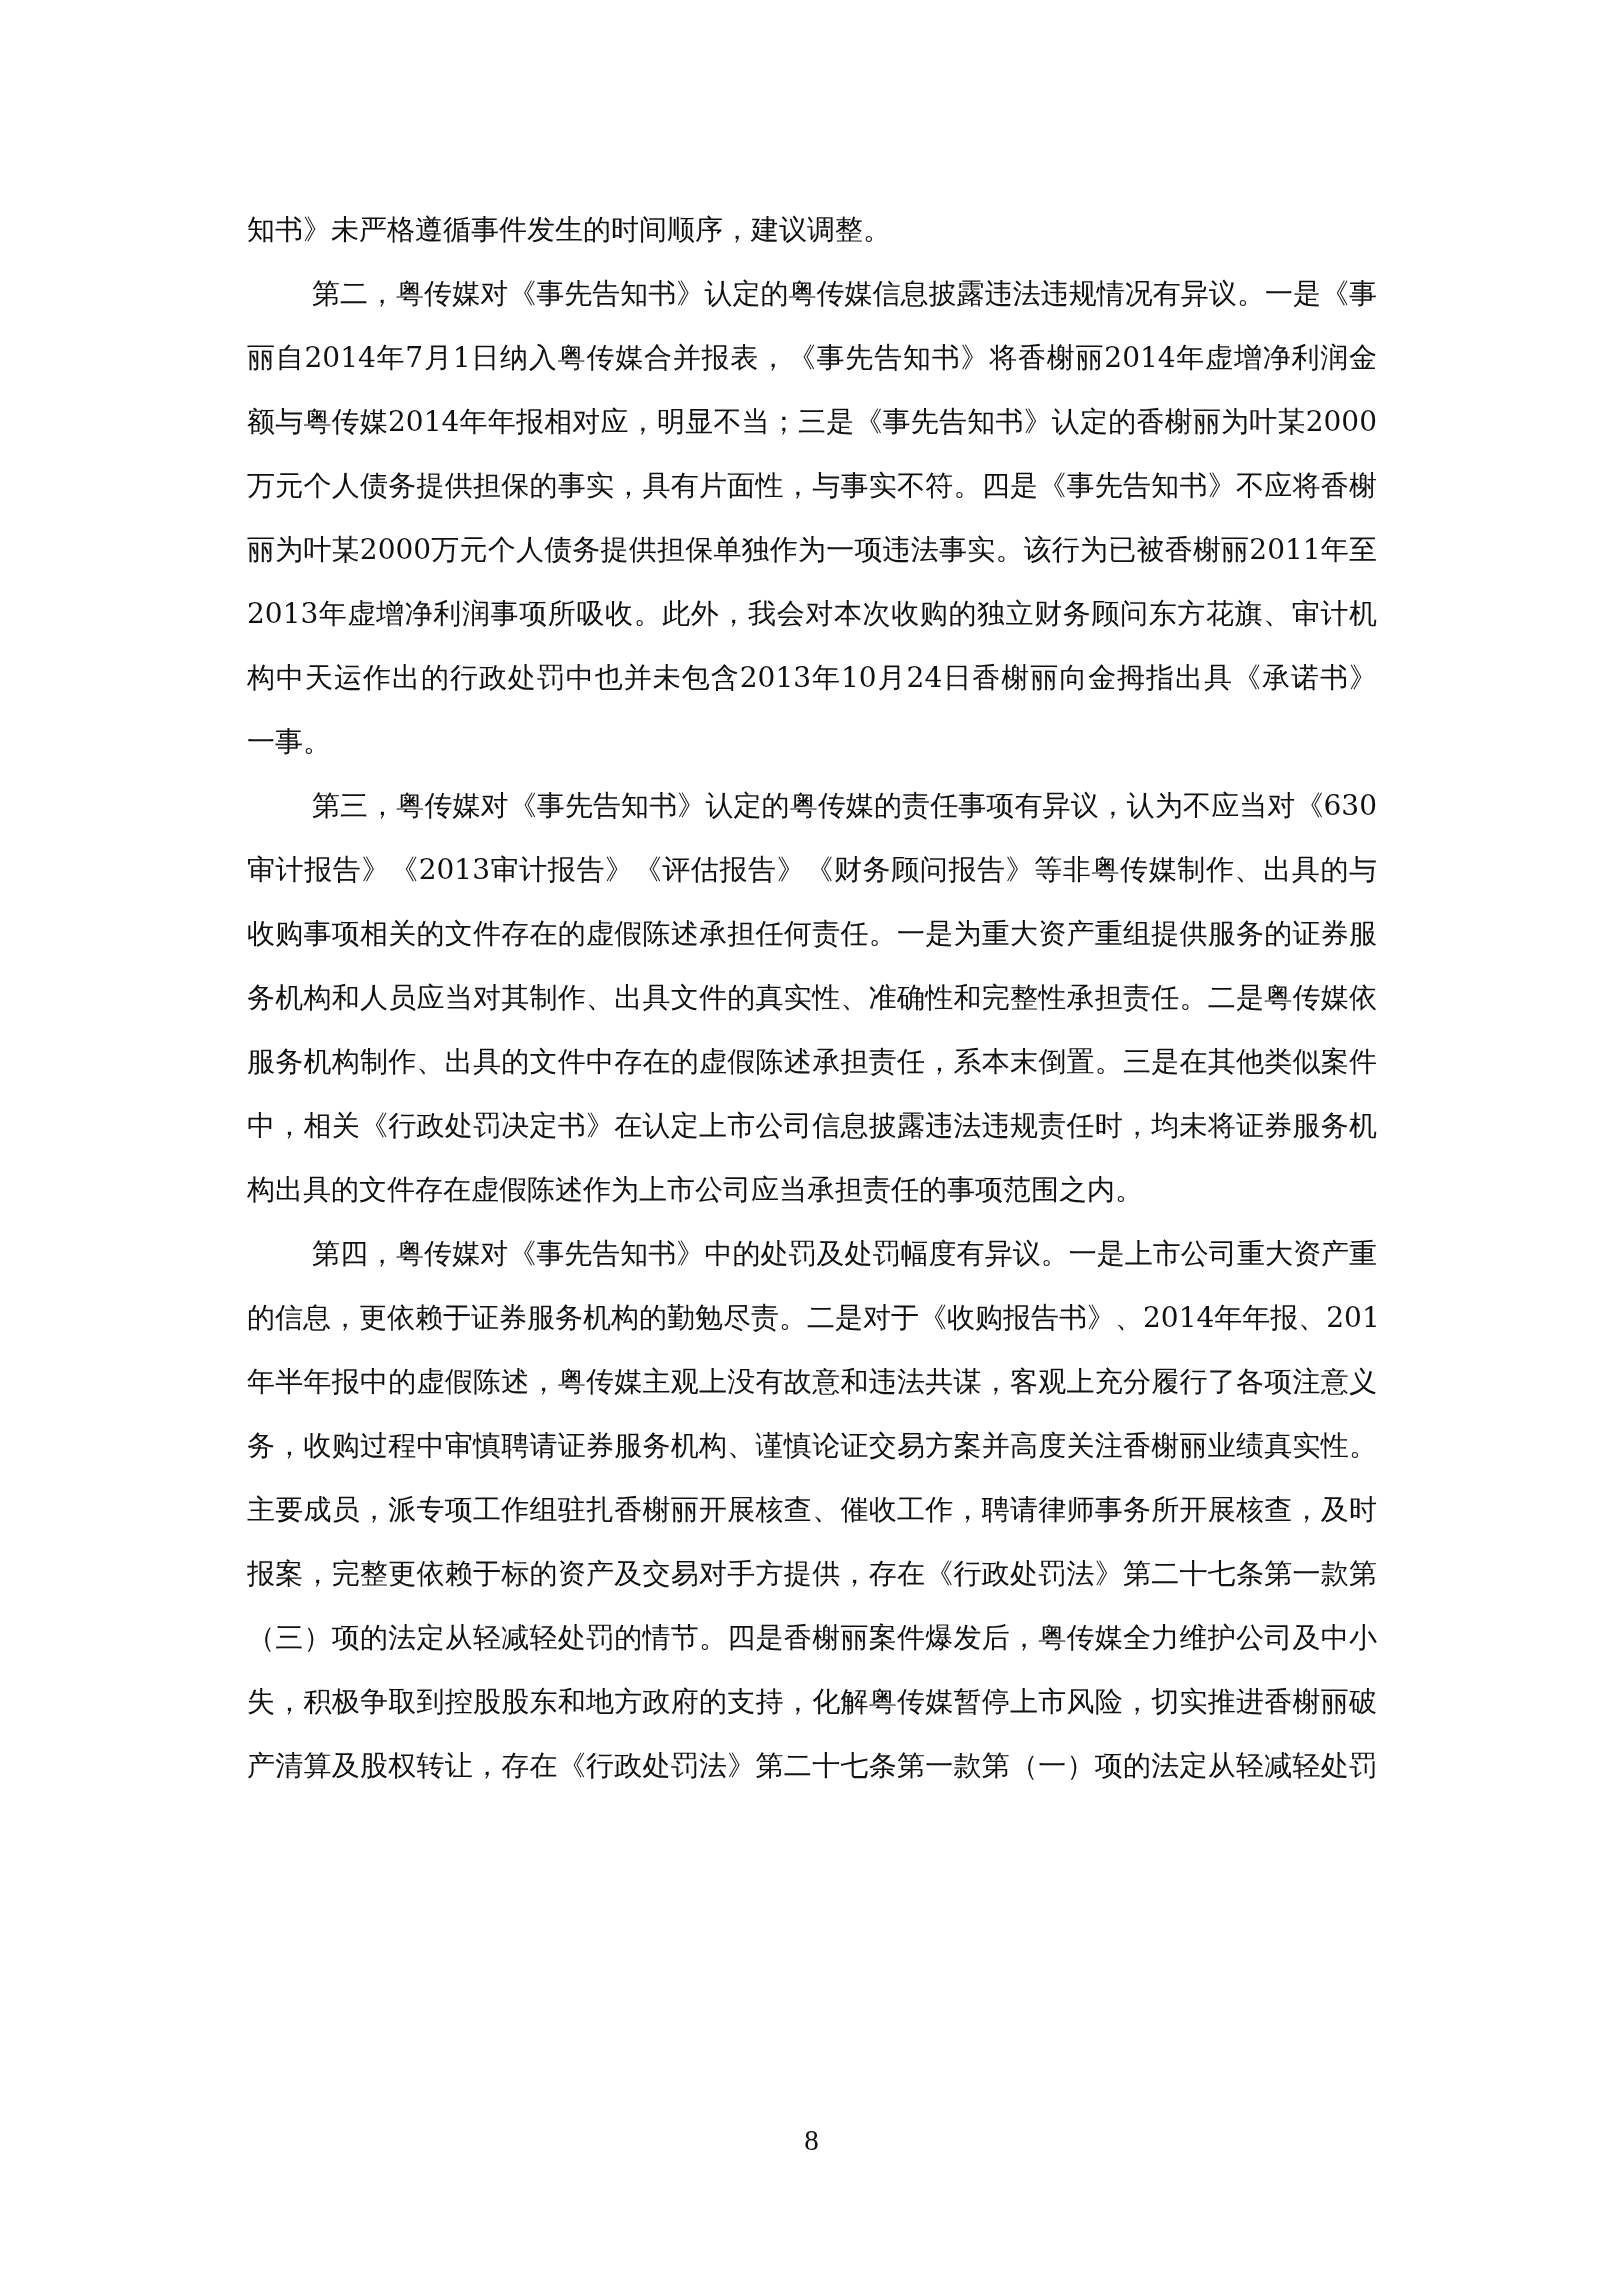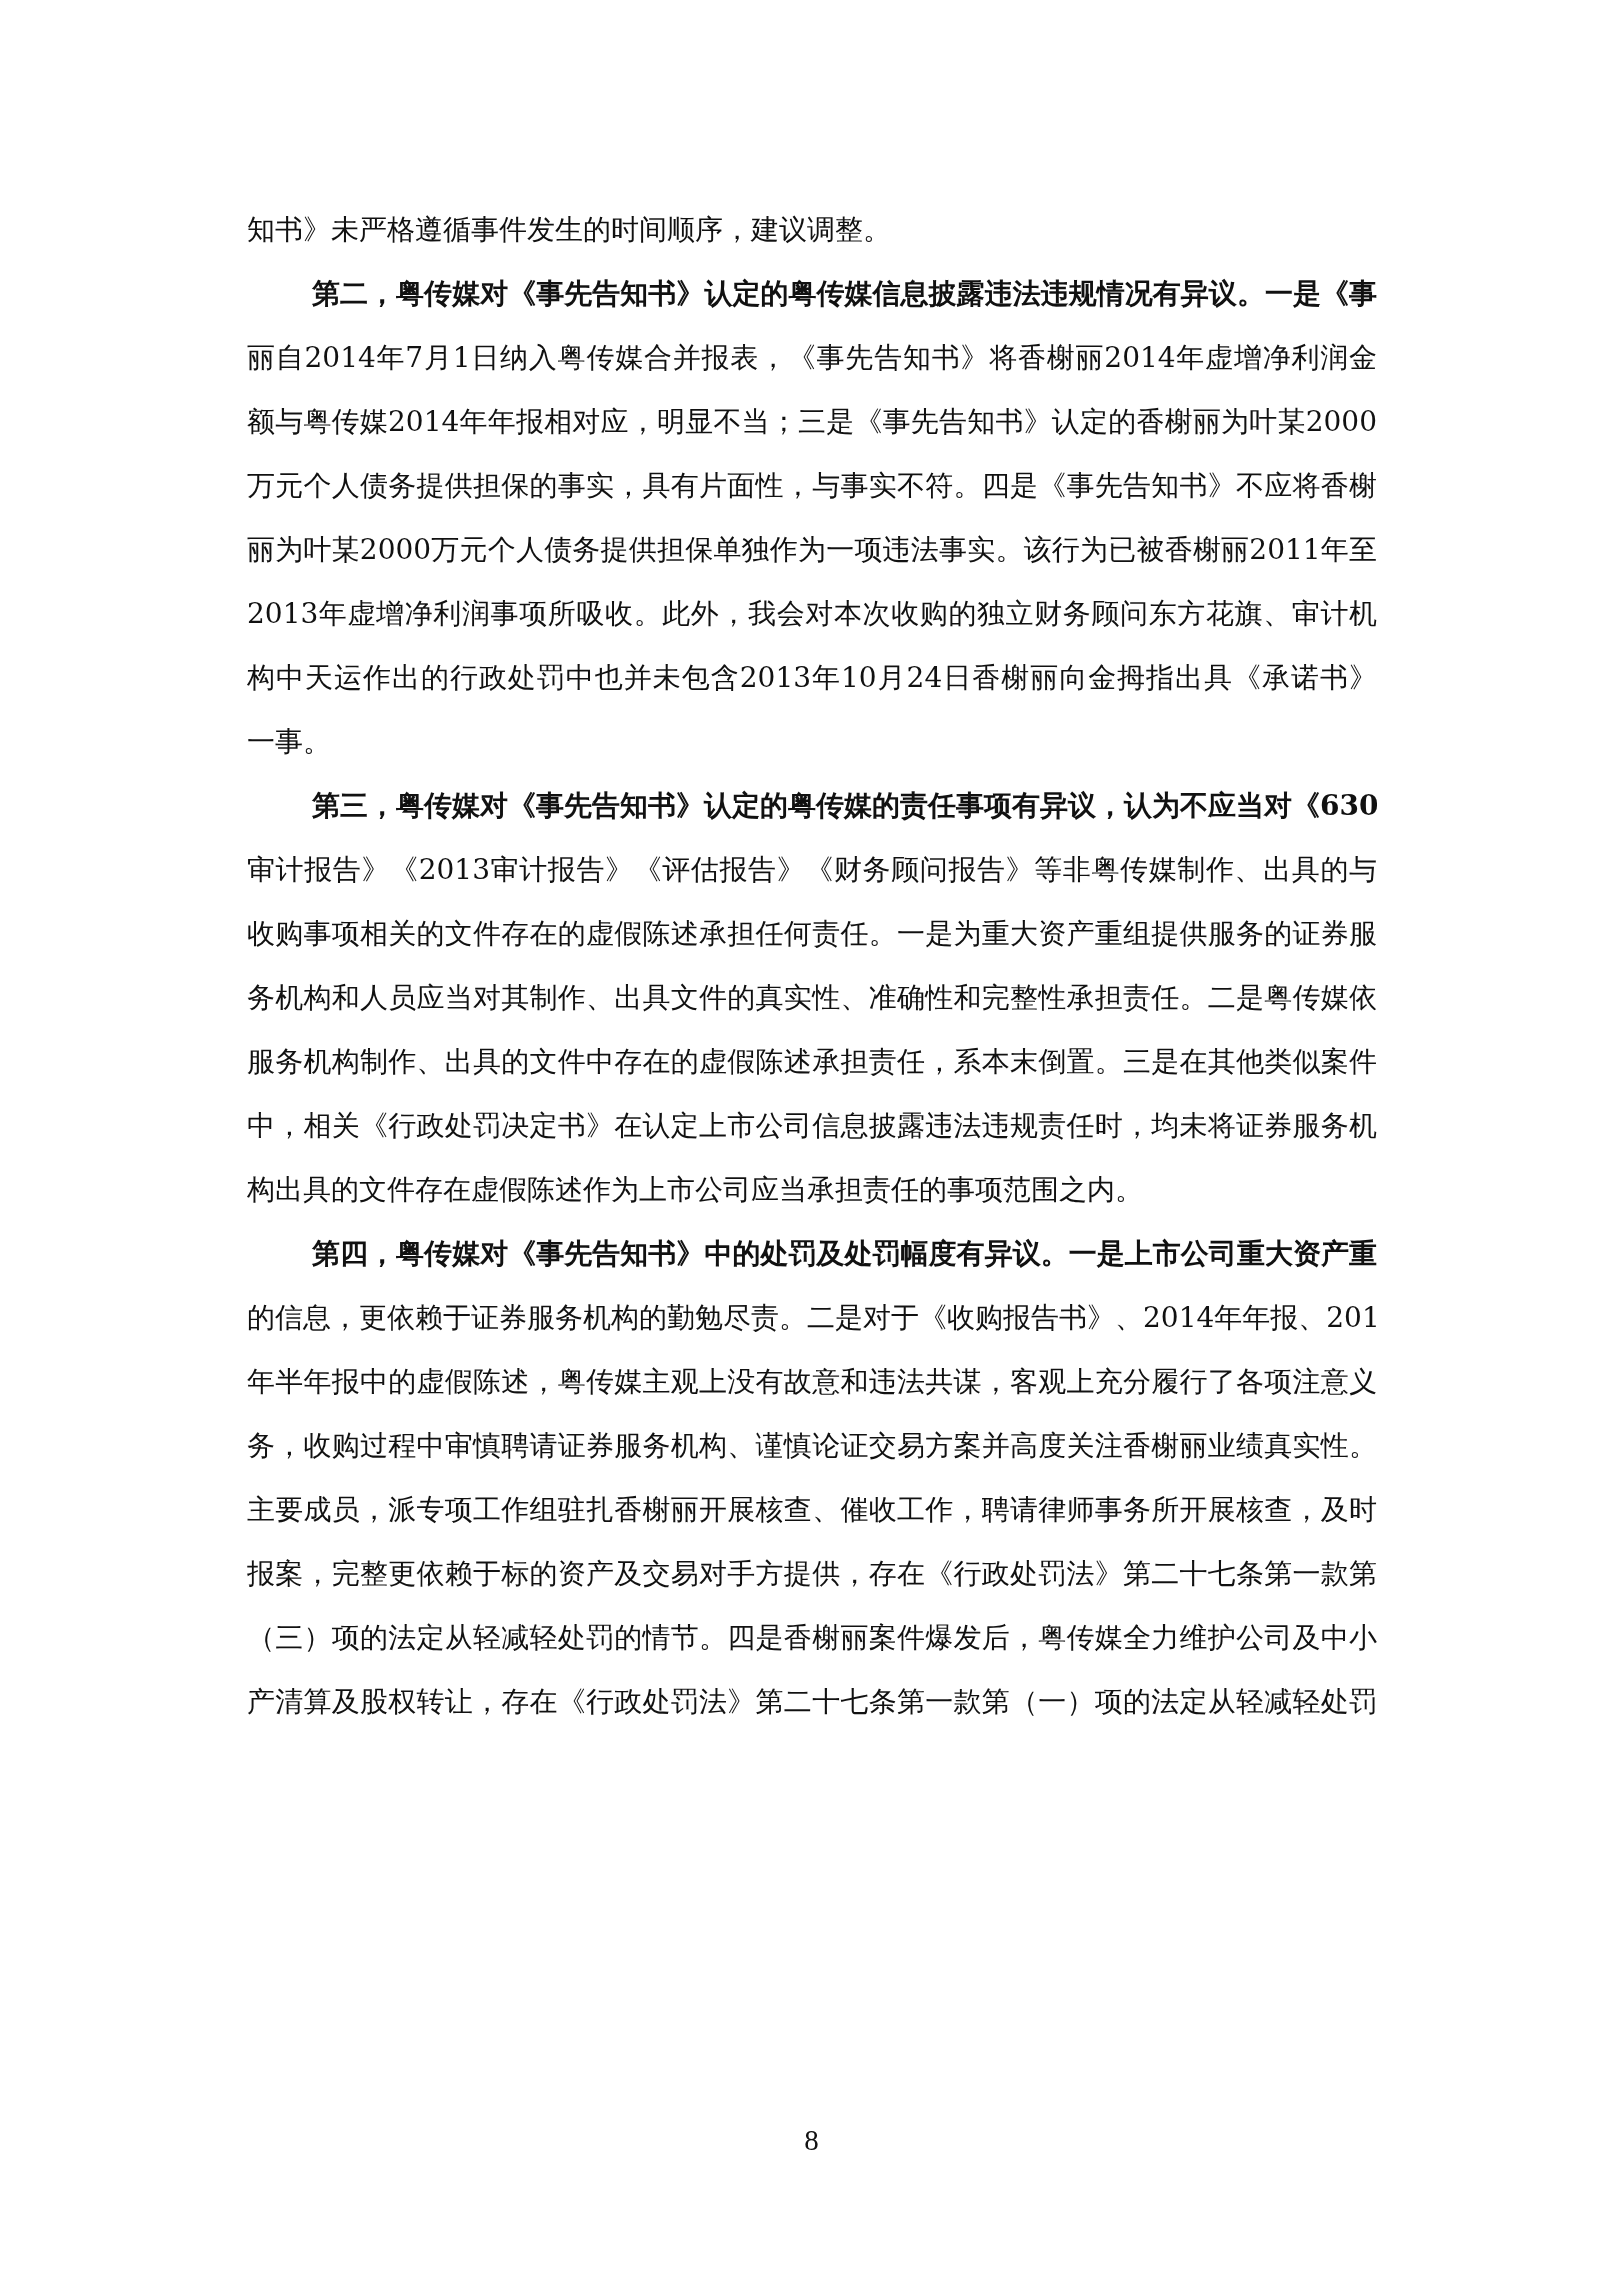--- a/index.html
+++ b/index.html
@@ -12,21 +12,21 @@
     position: absolute; left: 247px; top: 198px; width: 1130px;
     font-family: "DejaVu Serif", "Liberation Serif", serif;
     font-size: 28px; color: #111111;
   }
   .line {
     height: 64px; line-height: 64px; white-space: nowrap;
     text-align: justify; text-align-last: justify;
     overflow: hidden;
   }
   .line.last { text-align-last: left; }
-  .line.indent { padding-left: 65px; font-weight: bold; }
+  .line.indent { padding-left: 65px; }
   .page-number {
     position: absolute; left: 0; width: 1623px; top: 2124px;
     text-align: center; font-family: "Liberation Serif", serif;
     font-size: 29px; color: #111111;
   }
 </style>
 </head>
 <body>
 
 <div class="page">
@@ -54,18 +54,19 @@
         <div class="line last">构出具的文件存在虚假陈述作为上市公司应当承担责任的事项范围之内。</div>
       </div>
       <div>
         <div class="line indent">第四，粤传媒对《事先告知书》中的处罚及处罚幅度有异议。一是上市公司重大资产重</div>
         <div class="line">的信息，更依赖于证券服务机构的勤勉尽责。二是对于《收购报告书》、2014年年报、2015</div>
         <div class="line">年半年报中的虚假陈述，粤传媒主观上没有故意和违法共谋，客观上充分履行了各项注意义</div>
         <div class="line">务，收购过程中审慎聘请证券服务机构、谨慎论证交易方案并高度关注香榭丽业绩真实性。</div>
         <div class="line">主要成员，派专项工作组驻扎香榭丽开展核查、催收工作，聘请律师事务所开展核查，及时</div>
         <div class="line">报案，完整更依赖于标的资产及交易对手方提供，存在《行政处罚法》第二十七条第一款第</div>
         <div class="line">（三）项的法定从轻减轻处罚的情节。四是香榭丽案件爆发后，粤传媒全力维护公司及中小</div>
+        <div class="line">失，积极争取到控股股东和地方政府的支持，化解粤传媒暂停上市风险，切实推进香榭丽破</div>
         <div class="line">产清算及股权转让，存在《行政处罚法》第二十七条第一款第（一）项的法定从轻减轻处罚</div>
       </div>
     </div>
   <div class="page-number">8</div>
 </div>
 
 
 </body></html>

